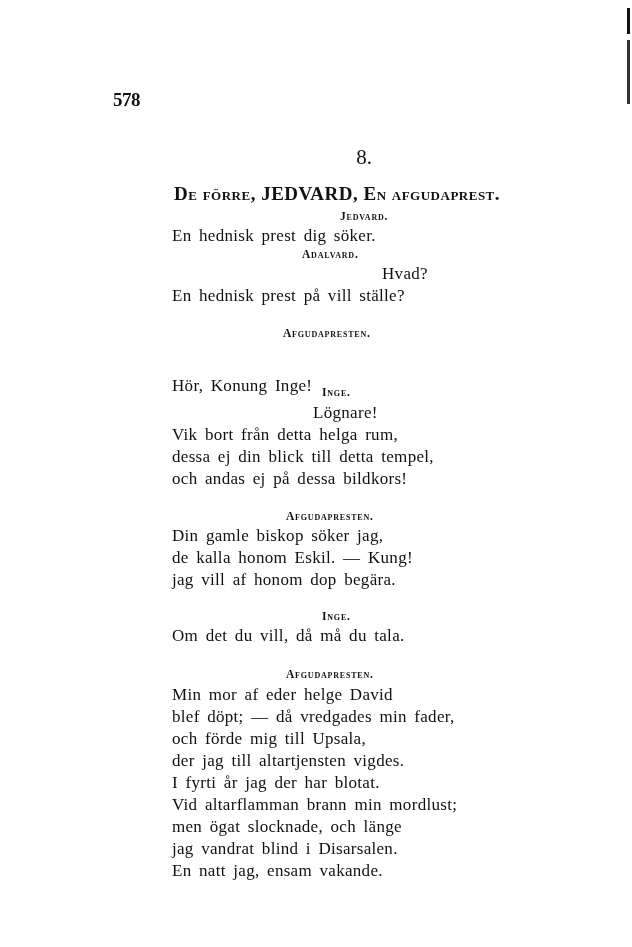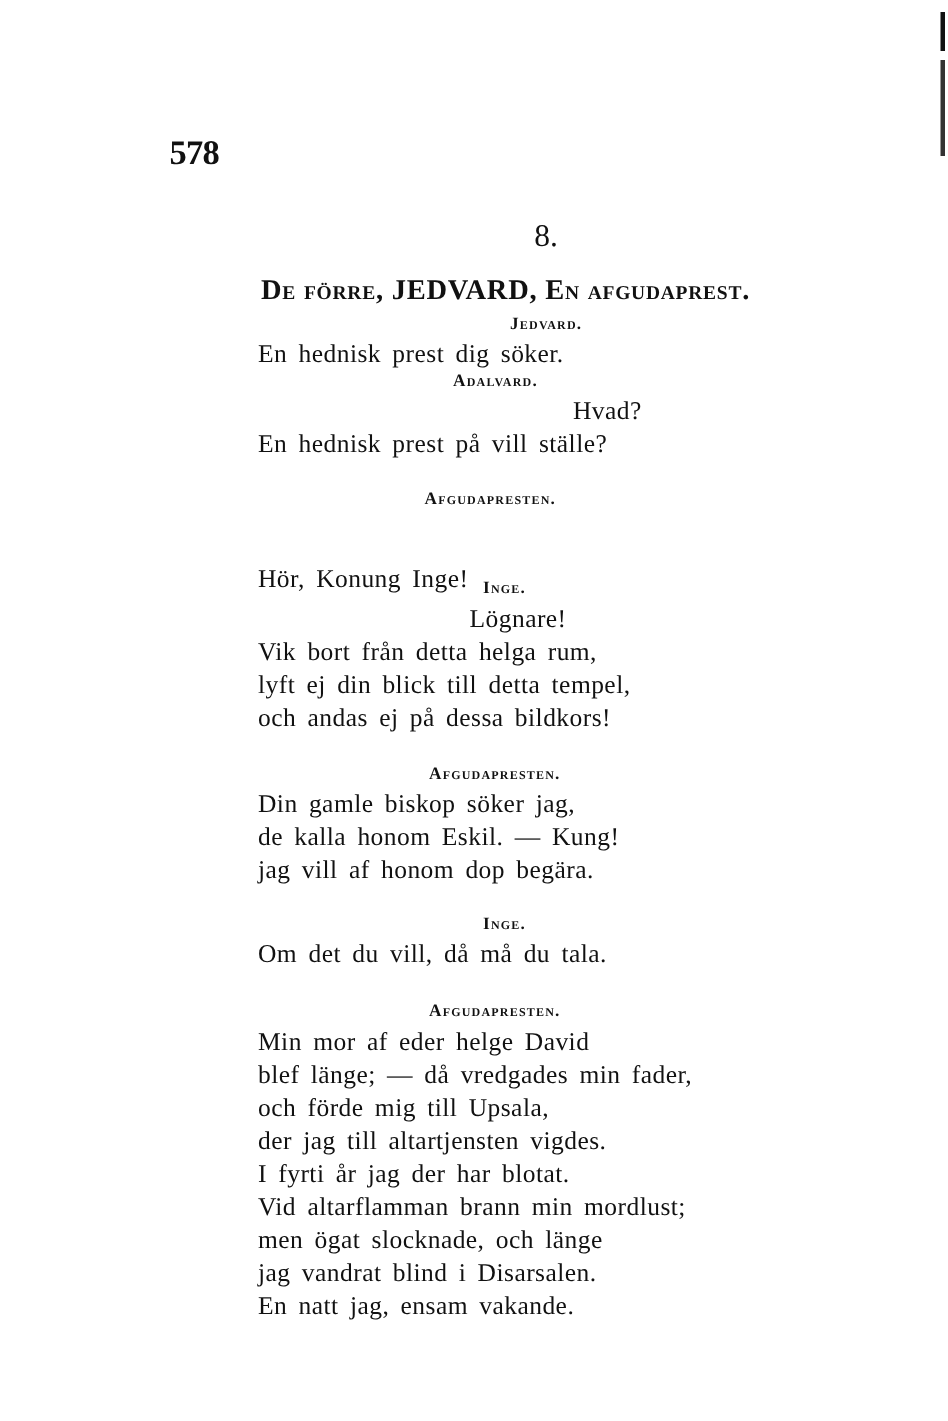--- a/index.html
+++ b/index.html
@@ -1,21 +1,21 @@
 <!DOCTYPE html>
 <html><head>
   <meta charset="utf-8">
   <style>
     html, body { margin: 0; padding: 0; background: #ffffff; }
     body { width: 632px; height: 947px; position: relative; overflow: hidden;
            font-family: "Liberation Serif", "DejaVu Serif", serif; color: #111; }
     .edge-bar { position: absolute; left: 627px; width: 3px; background: #111; }
     .edge1 { top: 8px; height: 26px; }
     .edge2 { top: 40px; height: 64px; background: #333; }
-    .page-num { position: absolute; left: 113px; top: 89px; font-size: 23px; font-weight: bold; letter-spacing: -0.5px; }
+    .page-num { position: absolute; left: 113px; top: 89px; font-size: 19px; font-weight: bold; letter-spacing: -0.5px; }
     .scene-num { position: absolute; left: 0; width: 632px; top: 145px; text-align: center; padding-left: 96px; box-sizing: border-box; font-size: 21px; }
     .persons { position: absolute; left: 174px; top: 183px; font-size: 19px; font-weight: bold; font-variant: small-caps; letter-spacing: 0.5px; white-space: nowrap; }
     .speaker { position: absolute; font-size: 11.5px; font-weight: bold; font-variant: small-caps; letter-spacing: 0.8px; white-space: nowrap; }
     .line { position: absolute; left: 172px; font-size: 17px; letter-spacing: 0.3px; white-space: nowrap; word-spacing: 3px; }
   </style>
 </head>
 <body>
 
 <div class="edge-bar edge1"></div>
 <div class="edge-bar edge2"></div>
@@ -30,33 +30,33 @@
 <div class="speaker" style="left:302px; top:248px;">Adalvard.</div>
 <div class="line" style="left:382px; top:264px;">Hvad?</div>
 <div class="line" style="top:286px;">En hednisk prest på vill ställe?</div>
 
 <div class="speaker" style="left:283px; top:327px;">Afgudapresten.</div>
 <div class="line" style="top:343px;margin-top:33px;">Hör, Konung Inge!</div>
 
 <div class="speaker" style="left:322px; top:386px;">Inge.</div>
 <div class="line" style="left:313px; top:403px;">Lögnare!</div>
 <div class="line" style="top:425px;">Vik bort från detta helga rum,</div>
-<div class="line" style="top:447px;">lyft ej din blick till detta tempel,</div>
+<div class="line" style="top:447px;">dessa ej din blick till detta tempel,</div>
 <div class="line" style="top:469px;">och andas ej på dessa bildkors!</div>
 
 <div class="speaker" style="left:286px; top:510px;">Afgudapresten.</div>
 <div class="line" style="top:526px;">Din gamle biskop söker jag,</div>
 <div class="line" style="top:548px;">de kalla honom Eskil. — Kung!</div>
 <div class="line" style="top:570px;">jag vill af honom dop begära.</div>
 
 <div class="speaker" style="left:322px; top:610px;">Inge.</div>
 <div class="line" style="top:626px;">Om det du vill, då må du tala.</div>
 
 <div class="speaker" style="left:286px; top:668px;">Afgudapresten.</div>
 <div class="line" style="top:685px;">Min mor af eder helge David</div>
-<div class="line" style="top:707px;">blef länge; — då vredgades min fader,</div>
+<div class="line" style="top:707px;">blef döpt; — då vredgades min fader,</div>
 <div class="line" style="top:729px;">och förde mig till Upsala,</div>
 <div class="line" style="top:751px;">der jag till altartjensten vigdes.</div>
 <div class="line" style="top:773px;">I fyrti år jag der har blotat.</div>
 <div class="line" style="top:795px;">Vid altarflamman brann min mordlust;</div>
 <div class="line" style="top:817px;">men ögat slocknade, och länge</div>
 <div class="line" style="top:839px;">jag vandrat blind i Disarsalen.</div>
 <div class="line" style="top:861px;">En natt jag, ensam vakande.</div>
 
 </body></html>

